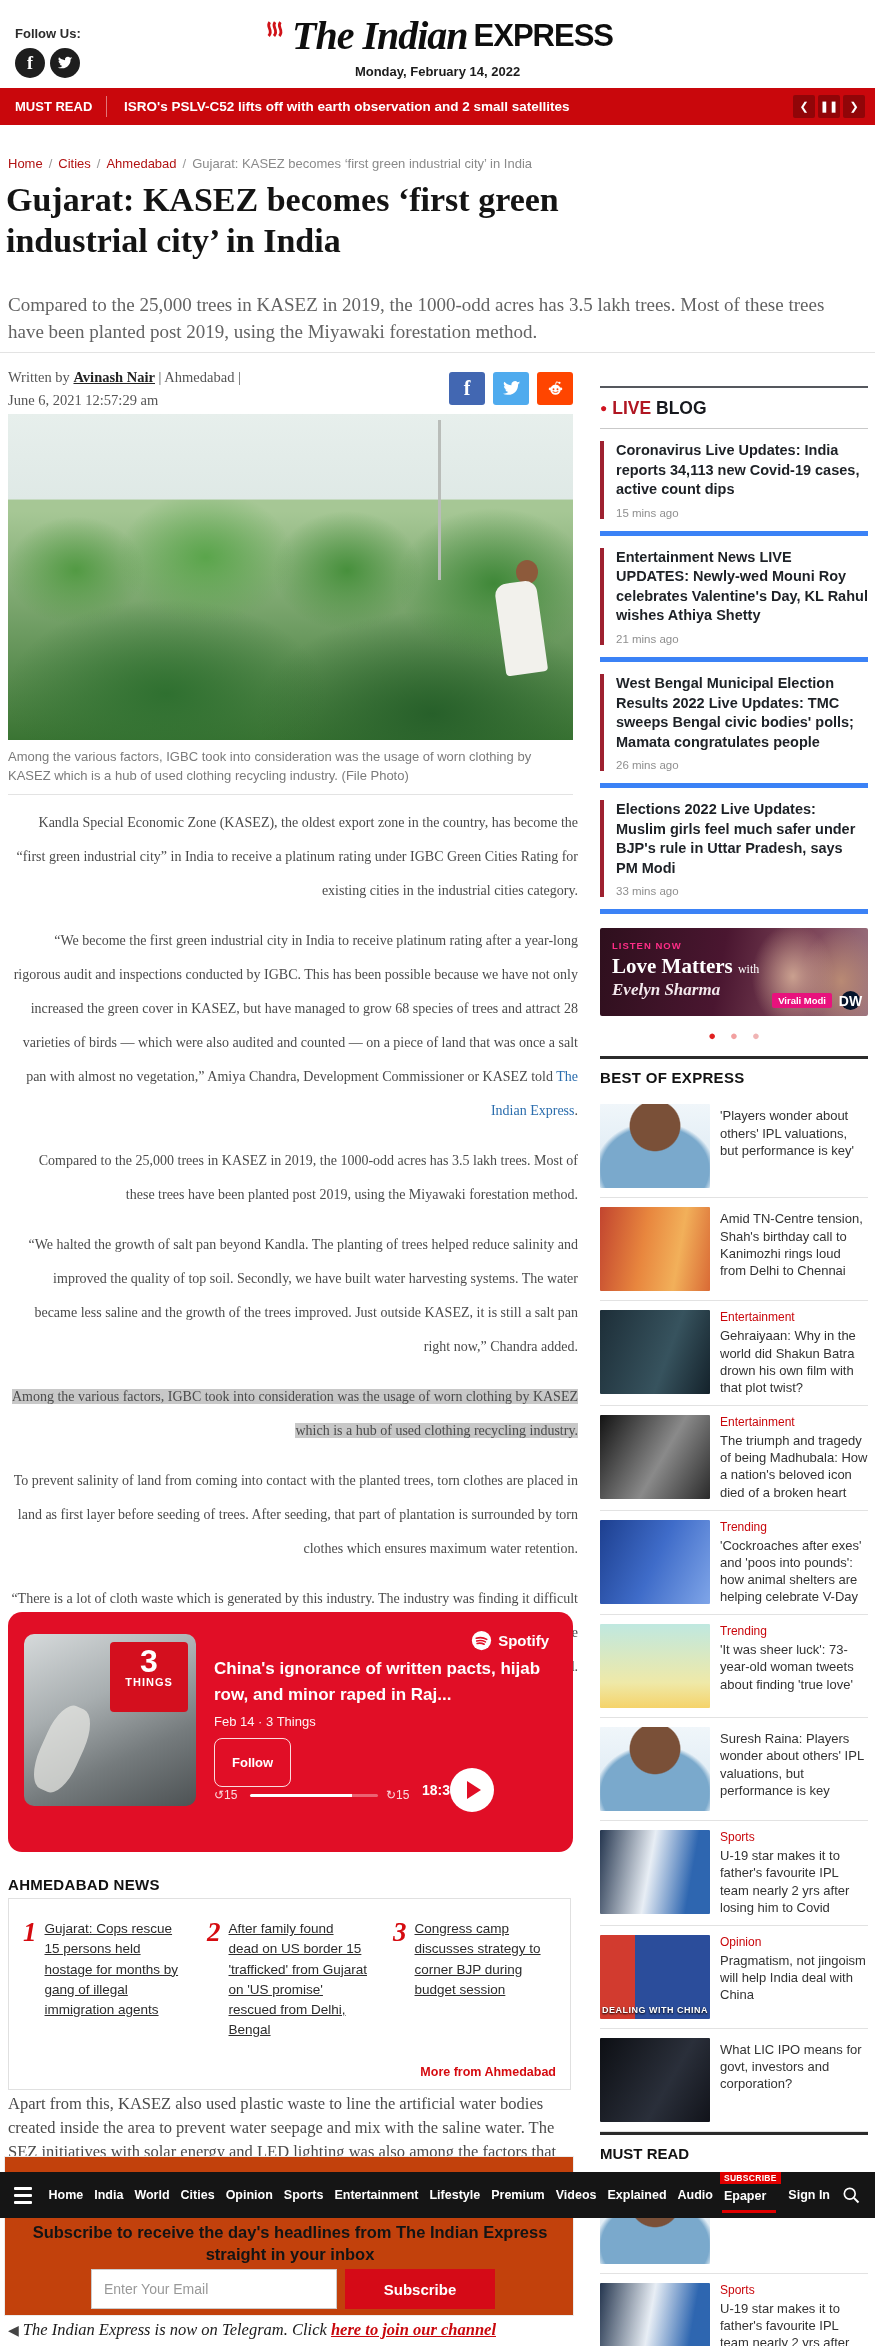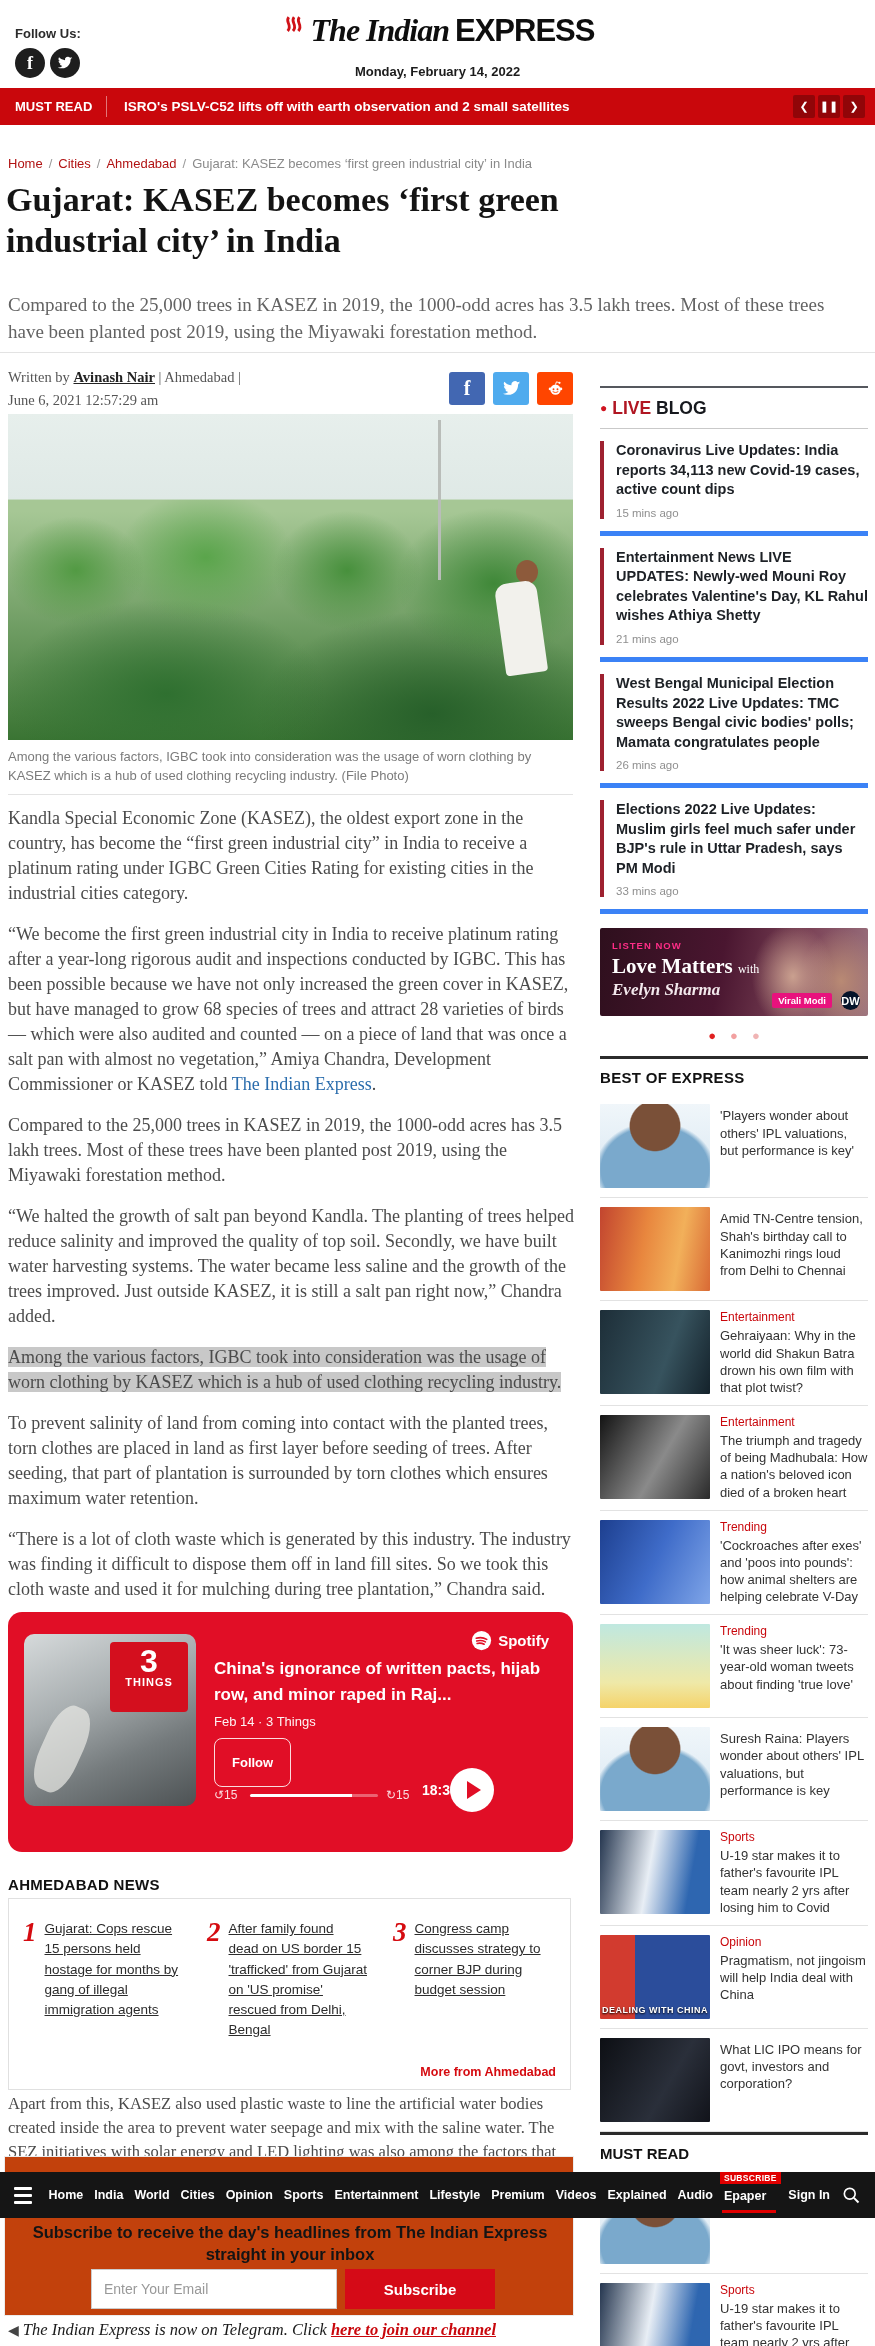--- a/index.html
+++ b/index.html
@@ -10,21 +10,21 @@
   
   .follow-label{left:15px;top:26px;font-size:13px;font-weight:bold;color:#2b2b2b;}
   .soc{width:30px;height:30px;border-radius:50%;background:#1e1e1e;color:#fff;
        display:flex;align-items:center;justify-content:center;top:48px;cursor:pointer;}
   .soc svg{width:16px;height:16px;}
   .soc.fb{left:15px;font-family:"Liberation Serif",serif;font-weight:bold;font-size:18px;}
   .soc.tw{left:50px;}
   .masthead{left:0;right:0;top:12px;text-align:center;}
   .logo-row{display:inline-flex;align-items:center;gap:6px;}
   .logo-italic{font-family:"Liberation Serif",serif;font-style:italic;font-weight:bold;
-               font-size:32px;color:#0e0e0e;letter-spacing:-1px;}
+               font-size:40px;color:#0e0e0e;letter-spacing:-1px;}
   .logo-bold{font-size:31px;font-weight:bold;letter-spacing:-1px;color:#0e0e0e;}
   .date-line{left:0;right:0;top:64px;text-align:center;font-size:13px;font-weight:bold;color:#1c1c1c;}
 
   
   .ticker{left:0;top:88px;width:875px;height:37px;background:#c9070c;color:#fff;z-index:3;}
   .ticker-label{position:absolute;left:15px;top:0;line-height:37px;font-size:13px;font-weight:bold;}
   .ticker-divider{position:absolute;left:106px;top:8px;width:1px;height:21px;background:rgba(255,255,255,.45);}
   .ticker-headline{position:absolute;left:124px;top:0;line-height:37px;font-size:13.5px;font-weight:bold;
                    width:660px;white-space:nowrap;overflow:hidden;}
   .ticker-controls{position:absolute;right:10px;top:7px;display:flex;gap:3px;}
@@ -65,21 +65,21 @@
       linear-gradient(#a6c795 30%, #3a7433);}
   .hero-pole{position:absolute;left:430px;top:6px;width:3px;height:160px;background:#b9bdb9;}
   .hero-person-body{position:absolute;left:492px;top:168px;width:42px;height:92px;background:#f2f1ec;
                     border-radius:12px 12px 4px 4px;transform:rotate(-8deg);}
   .hero-person-head{position:absolute;left:508px;top:146px;width:22px;height:24px;background:#8d5a3b;border-radius:50%;}
   .caption{left:8px;top:748px;width:560px;font-size:13px;line-height:1.45;color:#7b7b7b;}
   .rule-main{left:8px;top:794px;width:565px;}
 
   
   .article-flow{left:8px;top:806px;width:570px;font-family:"Liberation Serif",serif;
-                font-size:18px;line-height:25px;color:#4b4b4b;}
+                font-size:14px;line-height:34px;color:#4b4b4b;text-align:right;}
   .article-flow p{margin:0 0 16px 0;}
   .inline-link{color:#2b6dad;cursor:pointer;}
   .hl{background:#c8c8c8;}
   .final-para{left:8px;top:2092px;width:570px;font-family:"Liberation Serif",serif;
               font-size:16.5px;line-height:24px;color:#4b4b4b;}
 
   
   .spotify{left:8px;top:1612px;width:565px;height:240px;background:#e10e26;border-radius:14px;color:#fff;}
   .sp-art{position:absolute;left:16px;top:22px;width:172px;height:172px;border-radius:10px;overflow:hidden;
           background:linear-gradient(155deg,#d6dadb 0%,#a8aeb0 38%,#757b7d 68%,#4d5254 100%);cursor:pointer;}
@@ -136,21 +136,21 @@
                 letter-spacing:1px;color:#ff2d87;}
   .promo-title{position:absolute;left:12px;top:26px;font-family:"Liberation Serif",serif;
                font-weight:bold;font-size:21px;}
   .promo-with{font-size:12px;font-weight:normal;}
   .promo-sub{position:absolute;left:12px;top:52px;font-family:"Liberation Serif",serif;
              font-style:italic;font-weight:bold;font-size:17px;color:#f2e8ec;}
   .promo-badge{position:absolute;right:36px;bottom:8px;background:#e8127d;font-size:9.5px;
                font-weight:bold;padding:2px 6px;border-radius:2px;}
   .promo-dw{position:absolute;right:8px;bottom:6px;width:19px;height:19px;border-radius:50%;
             background:#05142b;display:flex;align-items:center;justify-content:center;
-            font-size:11px;font-weight:bold;}
+            font-size:14px;font-weight:bold;}
   .dots{text-align:center;margin:10px 0 12px;}
   .dots span{font-size:13px;margin:0 7px;cursor:pointer;}
   .dot-active{color:#e02020;} .dot-2{color:#f2a0a0;} .dot-3{color:#f0b4b4;}
 
   .boe-header{border-top:3px solid #2b2b2b;padding:10px 0 9px;font-size:15px;font-weight:bold;
               letter-spacing:.3px;color:#111;}
   .sb-item{display:flex;gap:10px;padding:9px 0;border-top:1px solid #e2e2e2;cursor:pointer;}
   .sb-item.first{border-top:none;}
   .sb-thumb{flex:none;width:110px;height:84px;position:relative;overflow:hidden;border-radius:1px;}
   .sb-text{flex:1;min-width:0;}

